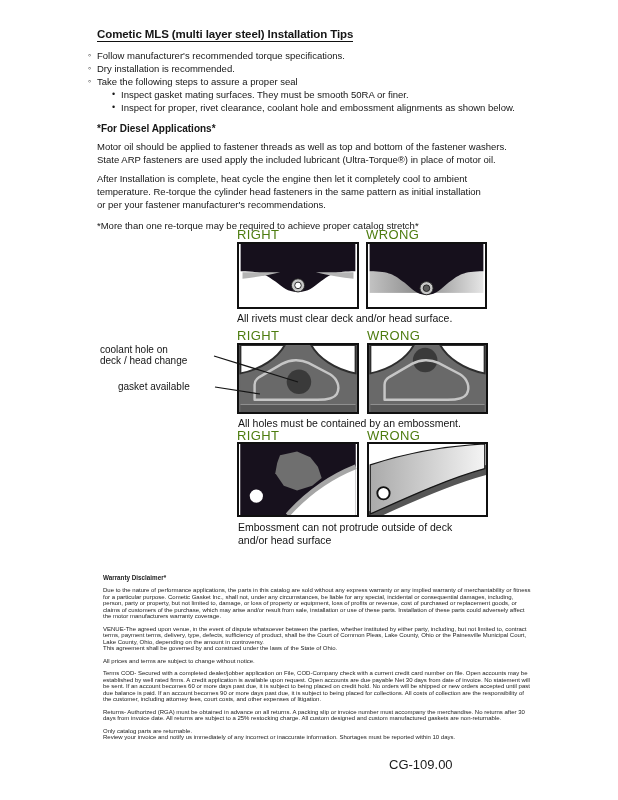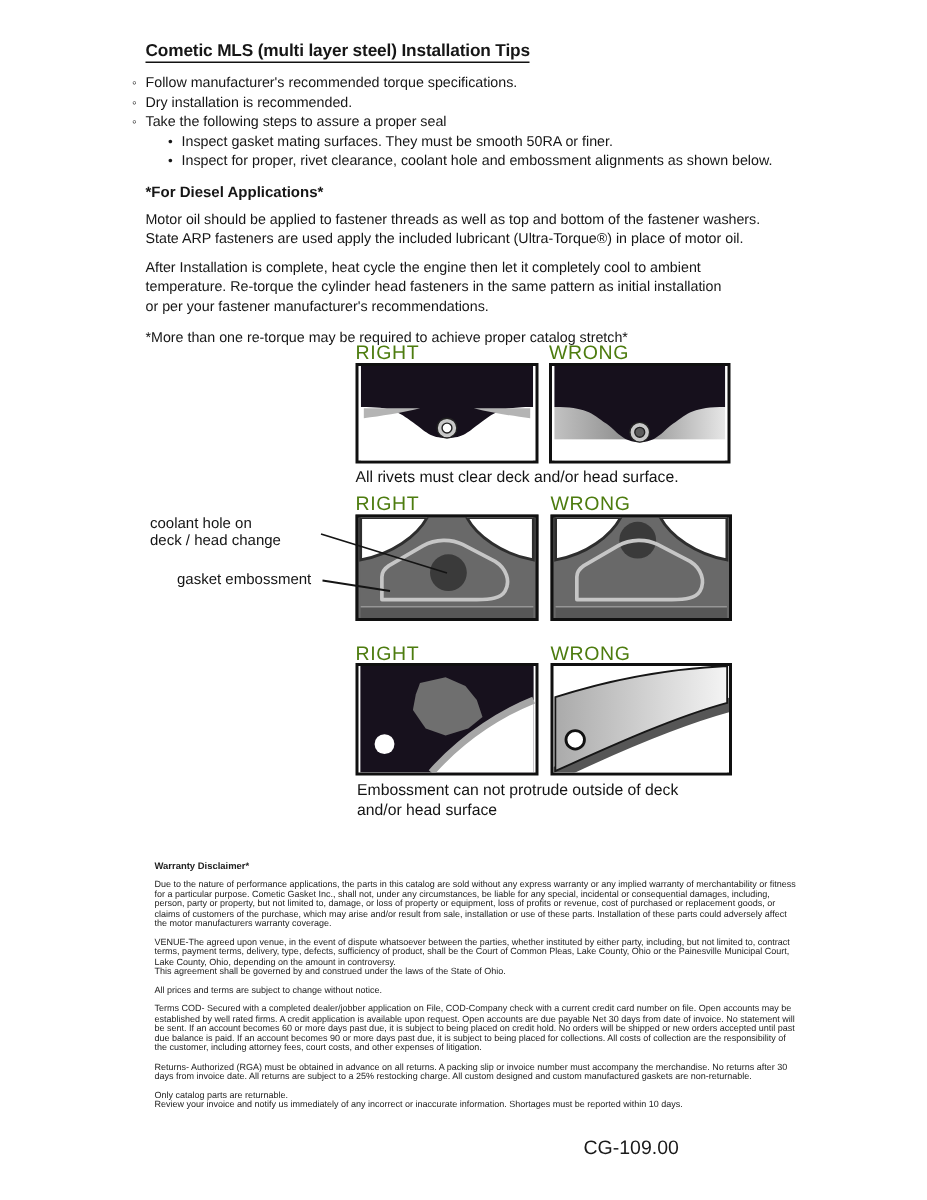--- a/index.html
+++ b/index.html
@@ -106,21 +106,21 @@
 
   <div class="caption" style="left:237px; top:312px;">All rivets must clear deck and/or head surface.</div>
 
   <div class="dg-label" style="left:237px; top:328px; width:122px;">RIGHT</div>
   <div class="dg-label" style="left:367px; top:328px; width:121px;">WRONG</div>
 
   <div class="side-label" style="left:100px; top:344px; width:112px;">
     <div>coolant hole on</div>
     <div>deck / head change</div>
   </div>
-  <div class="side-label" style="left:118px; top:381px; width:94px;">gasket embossment</div>
+  <div class="side-label" style="left:118px; top:381px; width:94px;">gasket available</div>
 
   <svg class="panel" style="left:237px; top:343px; background:#696969;" width="122" height="71" viewBox="0 0 122 71">
     <rect x="0" y="0" width="122" height="71" fill="#696969"></rect>
     <rect x="0" y="63" width="122" height="8" fill="#575757"></rect>
     <line x1="0" y1="63" x2="122" y2="63" stroke="#969696" stroke-width="1"></line>
     <path d="M0,0 H47 C40,13 22,26 0,30 Z" fill="#ffffff" stroke="#2e2e2e" stroke-width="2"></path>
     <path d="M75,0 H122 V30 C100,26 82,13 75,0 Z" fill="#ffffff" stroke="#2e2e2e" stroke-width="2"></path>
     <circle cx="62" cy="39" r="13" fill="#3a3a3a"></circle>
     <path d="M15,58 L15,42 C15,38 17,36 20,34 L44,20 C53,15 64,15 72,19 L95,31 C103,36 106,45 102,52 C99,57 92,58 82,58 Z" fill="none" stroke="#c6c6c6" stroke-width="2.6" stroke-linejoin="round"></path>
   </svg>
@@ -133,20 +133,21 @@
     <path d="M74,0 H121 V30 C99,26 81,13 74,0 Z" fill="#ffffff" stroke="#2e2e2e" stroke-width="2"></path>
     <circle cx="58" cy="16" r="13" fill="#3a3a3a"></circle>
     <path d="M15,58 L15,42 C15,38 17,36 20,34 L44,20 C53,15 64,15 72,19 L95,31 C103,36 106,45 102,52 C99,57 92,58 82,58 Z" fill="none" stroke="#c6c6c6" stroke-width="2.6" stroke-linejoin="round"></path>
   </svg>
 
   <svg class="leader" style="left:120px; top:338px;" width="190" height="70" viewBox="0 0 190 70">
     <line x1="94" y1="18" x2="178" y2="44" stroke="#141414" stroke-width="1.2"></line>
     <line x1="95" y1="49" x2="140" y2="56" stroke="#141414" stroke-width="1.2"></line>
   </svg>
 
+  <div class="caption" style="left:238px; top:417px;">All holes must be contained by an embossment.</div>
 
   <div class="dg-label" style="left:237px; top:428px; width:122px;">RIGHT</div>
   <div class="dg-label" style="left:367px; top:428px; width:121px;">WRONG</div>
 
   <svg class="panel" style="left:237px; top:442px;" width="122" height="75" viewBox="0 0 122 75">
     <rect x="0" y="0" width="122" height="75" fill="#17111d"></rect>
     <path d="M122,24 C102,32 74,48 50,75 L122,75 Z" fill="#ffffff"></path>
     <path d="M122,24 C102,32 74,48 50,75" fill="none" stroke="#a6a6a6" stroke-width="5"></path>
     <path d="M42,12 L60,8 L74,14 L82,24 L86,36 L76,44 L60,49 L46,44 L37,31 L39,20 Z" fill="#6f6f6f"></path>
     <circle cx="17" cy="55" r="7" fill="#ffffff"></circle>

